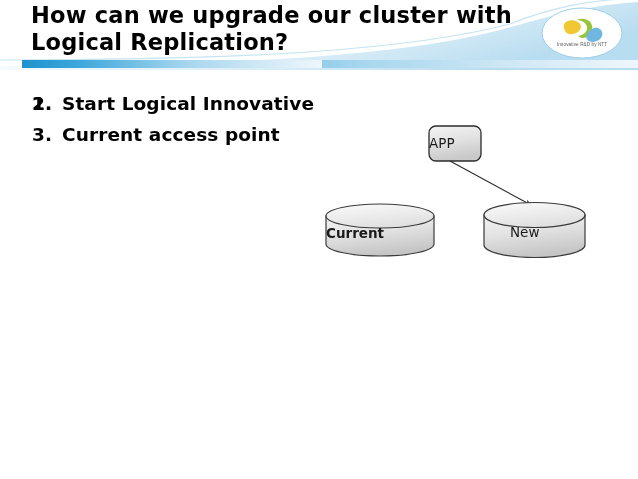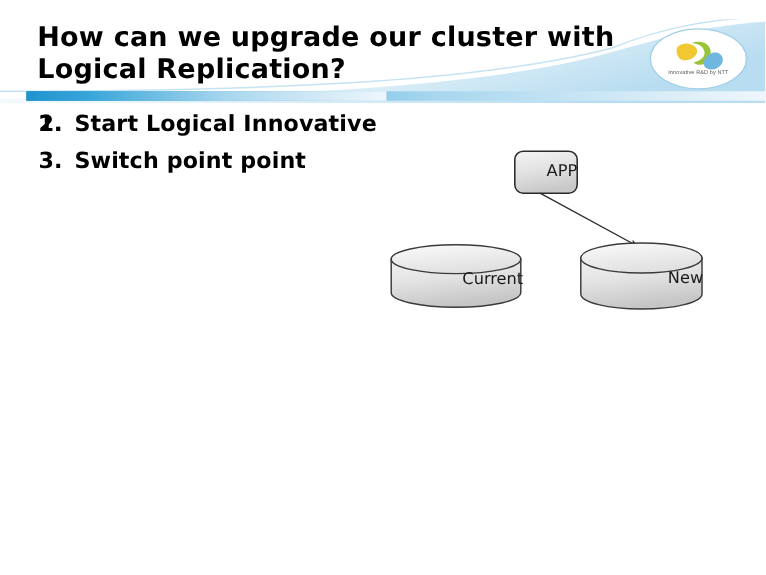--- a/index.html
+++ b/index.html
@@ -12,21 +12,21 @@
     height: 479px;
     position: relative;
     overflow: hidden;
     font-family: "DejaVu Sans", sans-serif;
     color: #000000;
   }
 
   
   #slide-header {
     position: absolute;
-    left: 0; top: 16px;
+    left: 0; top: 0;
     width: 638px;
     height: 70px;
   }
   #header-swoosh {
     position: absolute;
     left: 0; top: 0;
     width: 638px;
     height: 70px;
   }
   #slide-title {
@@ -94,28 +94,28 @@
     position: absolute;
     left: 315px;
     top: 110px;
     width: 290px;
     height: 160px;
   }
   #diagram svg { display: block; }
 
   .shape-label {
     position: absolute;
-    text-align: right;
+    text-align: left;
     font-size: 13.5px;
     color: #1a1a1a;
     font-family: "DejaVu Sans", sans-serif;
   }
   #app-label   { left: 429px; top: 135px; width: 52px; }
-  #current-label { left: 326px; top: 225px; width: 110px; }
-  #new-label   { left: 484px; top: 224px; width: 102px; }
+  #current-label { left: 326px; top: 225px; width: 110px; font-weight: bold; }
+  #new-label   { left: 484px; top: 224px; width: 102px; padding-left: 26px; }
 
   
   #footer {
     position: absolute;
     left: 0;
     top: 438px;
     width: 638px;
     height: 41px;
   }
 </style>
@@ -165,21 +165,21 @@
 <ol id="bullet-list">
   <li>
     <span class="num">1.</span>
   </li>
   <li>
     <span class="num">2.</span>
     <span>Start Logical Innovative</span>
   </li>
   <li>
     <span class="num">3.</span>
-    <span>Switch point point</span>
+    <span>Current access point</span>
   </li>
 </ol>
 
 <div id="diagram">
   <svg viewBox="0 0 290 160" width="290" height="160">
     <defs>
       <linearGradient id="boxGrad" x1="0" y1="0" x2="0.25" y2="1">
         <stop offset="0" stop-color="#f4f4f4"></stop>
         <stop offset="0.5" stop-color="#e2e2e2"></stop>
         <stop offset="1" stop-color="#c9c9c9"></stop>

